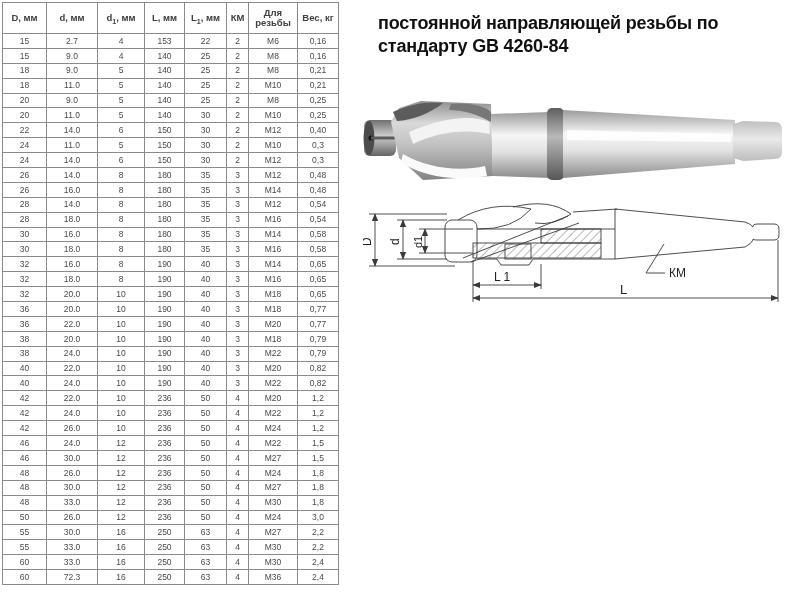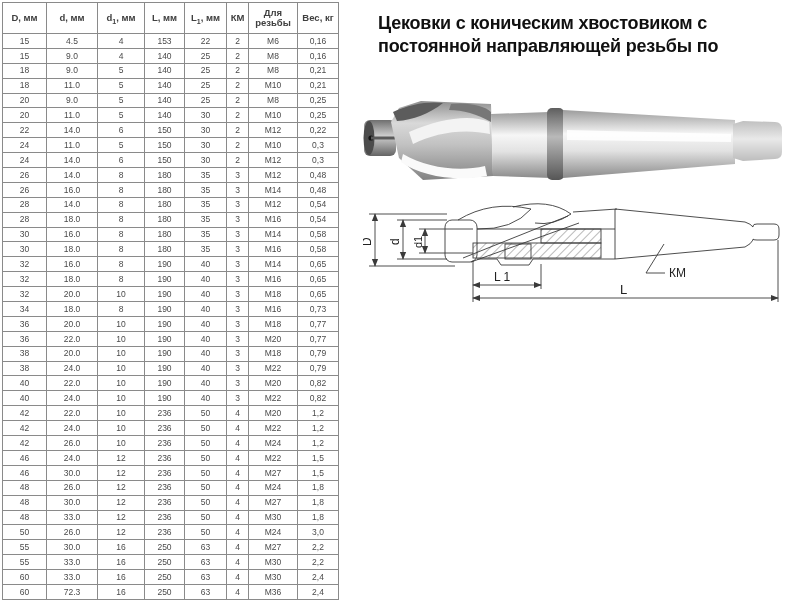--- a/index.html
+++ b/index.html
@@ -58,21 +58,21 @@
           <th><span>L</span><span>, мм</span></th>
           <th><span>L</span><sub>1</sub><span>, мм</span></th>
           <th><span>КМ</span></th>
           <th><span>Для резьбы</span></th>
           <th><span>Вес, кг</span></th>
         </tr>
     </thead>
     <tbody>
         <tr>
           <td>15</td>
-          <td>4.5</td>
+          <td>2.7</td>
           <td>4</td>
           <td>153</td>
           <td>22</td>
           <td>2</td>
           <td>M6</td>
           <td>0,16</td>
         </tr>
         <tr>
           <td>15</td>
           <td>9.0</td>
@@ -124,21 +124,21 @@
           <td>0,25</td>
         </tr>
         <tr>
           <td>22</td>
           <td>14.0</td>
           <td>6</td>
           <td>150</td>
           <td>30</td>
           <td>2</td>
           <td>M12</td>
-          <td>0,22</td>
+          <td>0,40</td>
         </tr>
         <tr>
           <td>24</td>
           <td>11.0</td>
           <td>5</td>
           <td>150</td>
           <td>30</td>
           <td>2</td>
           <td>M10</td>
           <td>0,3</td>
@@ -237,30 +237,20 @@
           <td>32</td>
           <td>20.0</td>
           <td>10</td>
           <td>190</td>
           <td>40</td>
           <td>3</td>
           <td>M18</td>
           <td>0,65</td>
         </tr>
         <tr>
-          <td>34</td>
-          <td>18.0</td>
-          <td>8</td>
-          <td>190</td>
-          <td>40</td>
-          <td>3</td>
-          <td>M16</td>
-          <td>0,73</td>
-        </tr>
-        <tr>
           <td>36</td>
           <td>20.0</td>
           <td>10</td>
           <td>190</td>
           <td>40</td>
           <td>3</td>
           <td>M18</td>
           <td>0,77</td>
         </tr>
         <tr>
@@ -440,22 +430,22 @@
           <td>250</td>
           <td>63</td>
           <td>4</td>
           <td>M36</td>
           <td>2,4</td>
         </tr>
       </tbody>
   </table>
 
   <div class="title">
-    <div>Цековки с коническим хвостовиком с</div>
     <div>постоянной направляющей резьбы по</div>
+    <div>стандарту GB 4260-84</div>
   </div>
 
   <svg class="photo-svg" width="428" height="112" viewBox="0 0 428 112">
     <defs>
       <linearGradient id="gMetal" x1="0" y1="0" x2="0" y2="1">
         <stop offset="0" stop-color="#8f8f8f"></stop>
           <stop offset="0.28" stop-color="#d9d9d9"></stop>
         <stop offset="0.55" stop-color="#c2c2c2"></stop>
           <stop offset="1" stop-color="#838383"></stop>
       </linearGradient>

